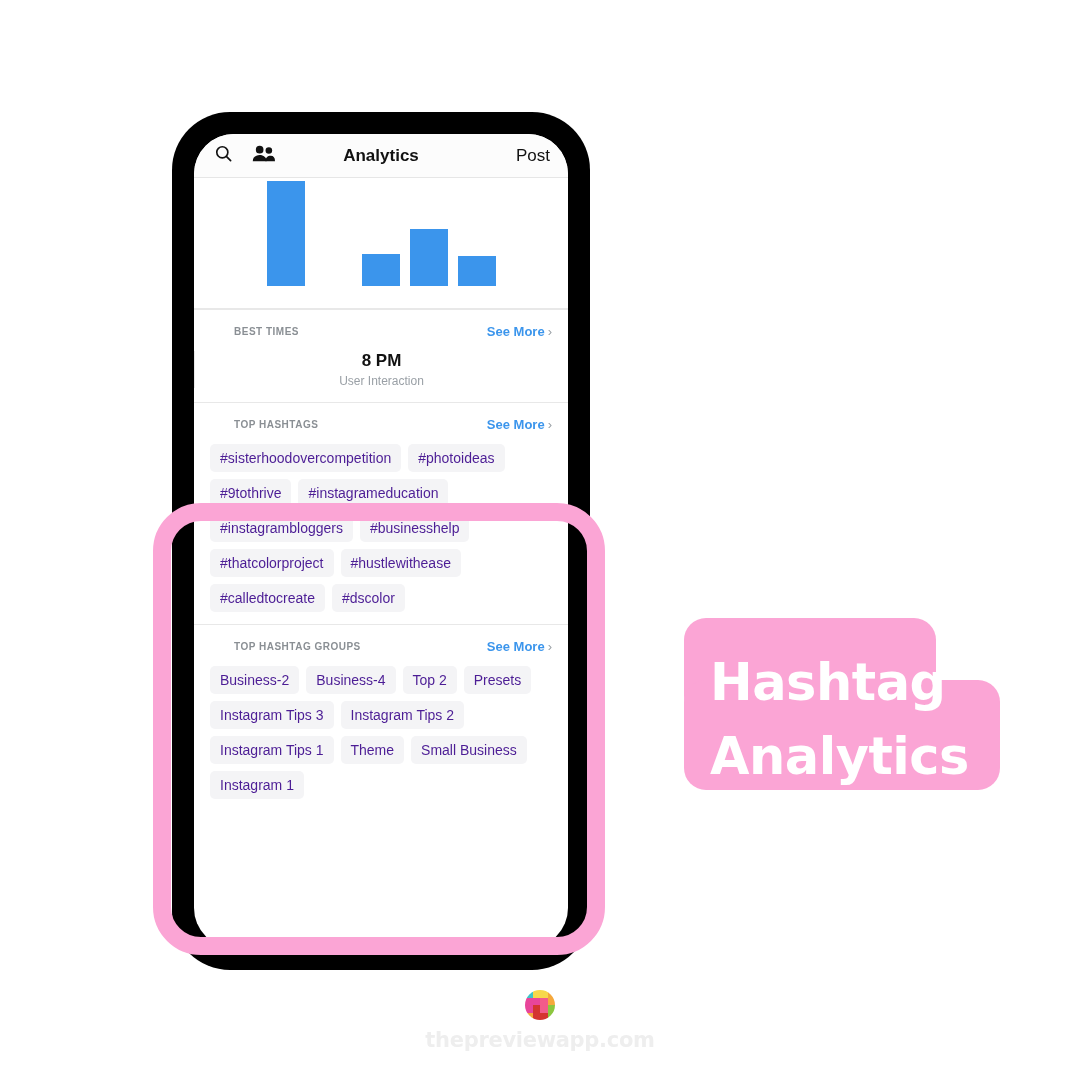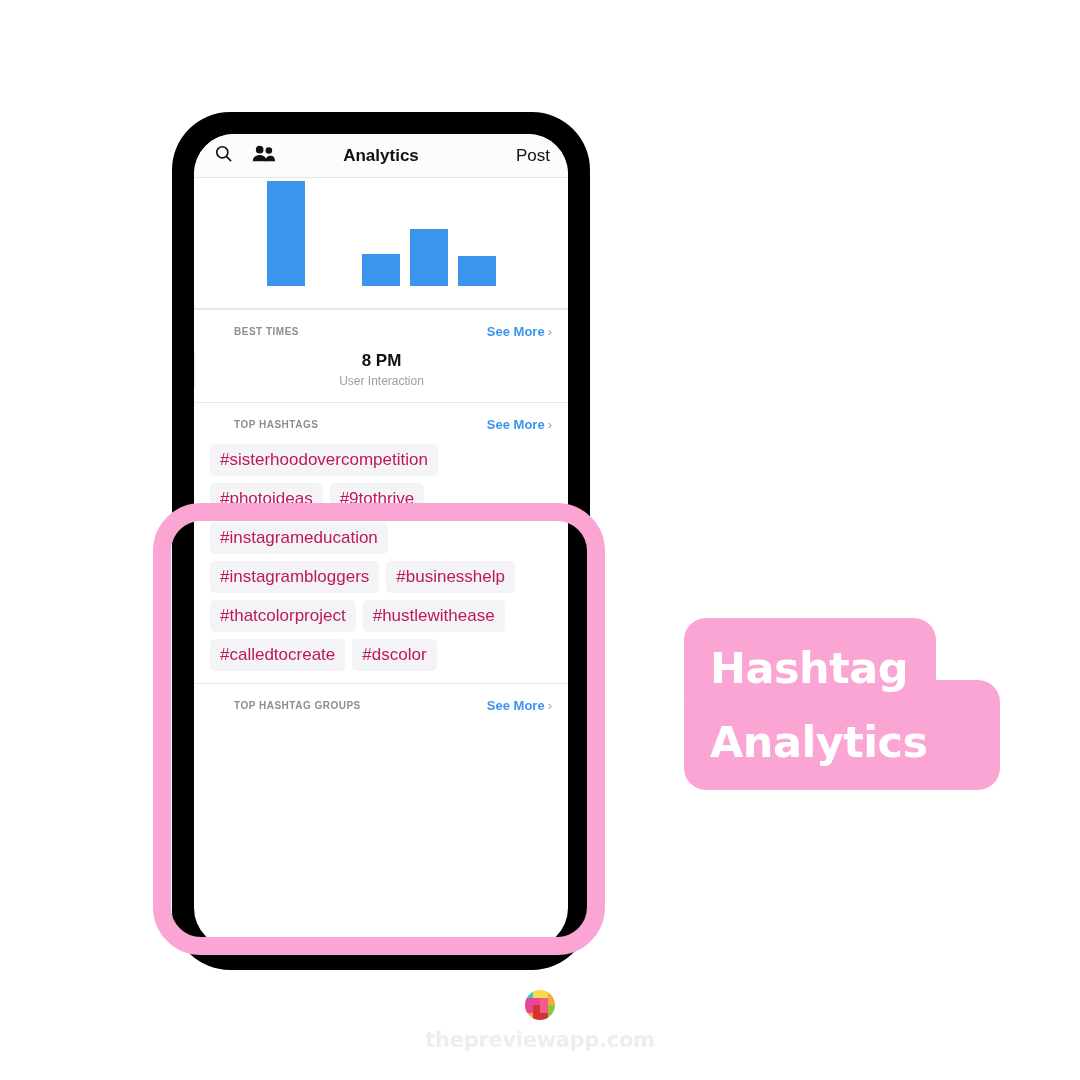--- a/index.html
+++ b/index.html
@@ -144,21 +144,21 @@
   .bt-col { flex:1; text-align:center; }
   .bt-col.divided { border-left: 1px solid #e8e8e8; }
   .bt-time { font-size: 17px; font-weight: bold; color:#111; }
   .bt-lbl { font-size: 12px; color:#9aa0a6; margin-top: 3px; }
 
   
   .chips { display:flex; flex-wrap:wrap; gap: 7px; padding: 6px 16px 12px 16px; }
   .chip {
     background:#f4f4f6; border-radius: 5px;
     padding: 6px 10px;
-    font-size: 17px; color:#be185d;
+    font-size: 14px; color:#4c1d95;
     white-space: nowrap;
   }
 
   
   #highlight {
     position:absolute;
     left: 153px; top: 503px;
     width: 452px; height: 452px;
     border: 18px solid #fba5d5;
     border-radius: 48px;
@@ -174,25 +174,25 @@
     z-index: 20;
   }
   #label .blk {
     position:absolute;
     background:#fba5d5;
   }
   #label .b1 { left:0; top:0; width: 252px; height: 100px; border-radius: 22px; }
   #label .b2 { left:0; top:62px; width: 316px; height: 110px; border-radius: 22px; }
   #label .txt {
     position:absolute; left:0; top:0; width:100%; height:100%;
-    padding: 13px 0 0 26px;
+    padding: 28px 0 0 26px;
     color:#ffffff;
     font-family: "DejaVu Sans", sans-serif;
     font-weight: bold;
-    font-size: 43px;
+    font-size: 51px;
     line-height: 74px;
     letter-spacing: -.5px;
   }
   #label .txt div { white-space: nowrap; }
 
   
   #watermark {
     position:absolute; left:0; right:0; top: 990px;
     display:flex; flex-direction:column; align-items:center; gap: 8px;
   }
@@ -291,20 +291,32 @@
         </div>
 
         <div class="sep"></div>
 
         <div class="sec-head">
           <div class="sec-title">TOP HASHTAG GROUPS</div>
           <div class="see-more">
             <span class="lbl">See More</span>
             <span class="chev">›</span>
           </div>
+        </div>
+        <div class="chips">
+          <div class="chip">Business-2</div>
+          <div class="chip">Business-4</div>
+          <div class="chip">Top 2</div>
+          <div class="chip">Presets</div>
+          <div class="chip">Instagram Tips 3</div>
+          <div class="chip">Instagram Tips 2</div>
+          <div class="chip">Instagram Tips 1</div>
+          <div class="chip">Theme</div>
+          <div class="chip">Small Business</div>
+          <div class="chip">Instagram 1</div>
         </div>
 
       </div>
     </div>
   </div>
 
   <div id="highlight" style="border-color: rgb(251, 165, 213);"></div>
 
   <div id="label">
     <div class="blk b1" style="background: rgb(251, 165, 213);"></div>

